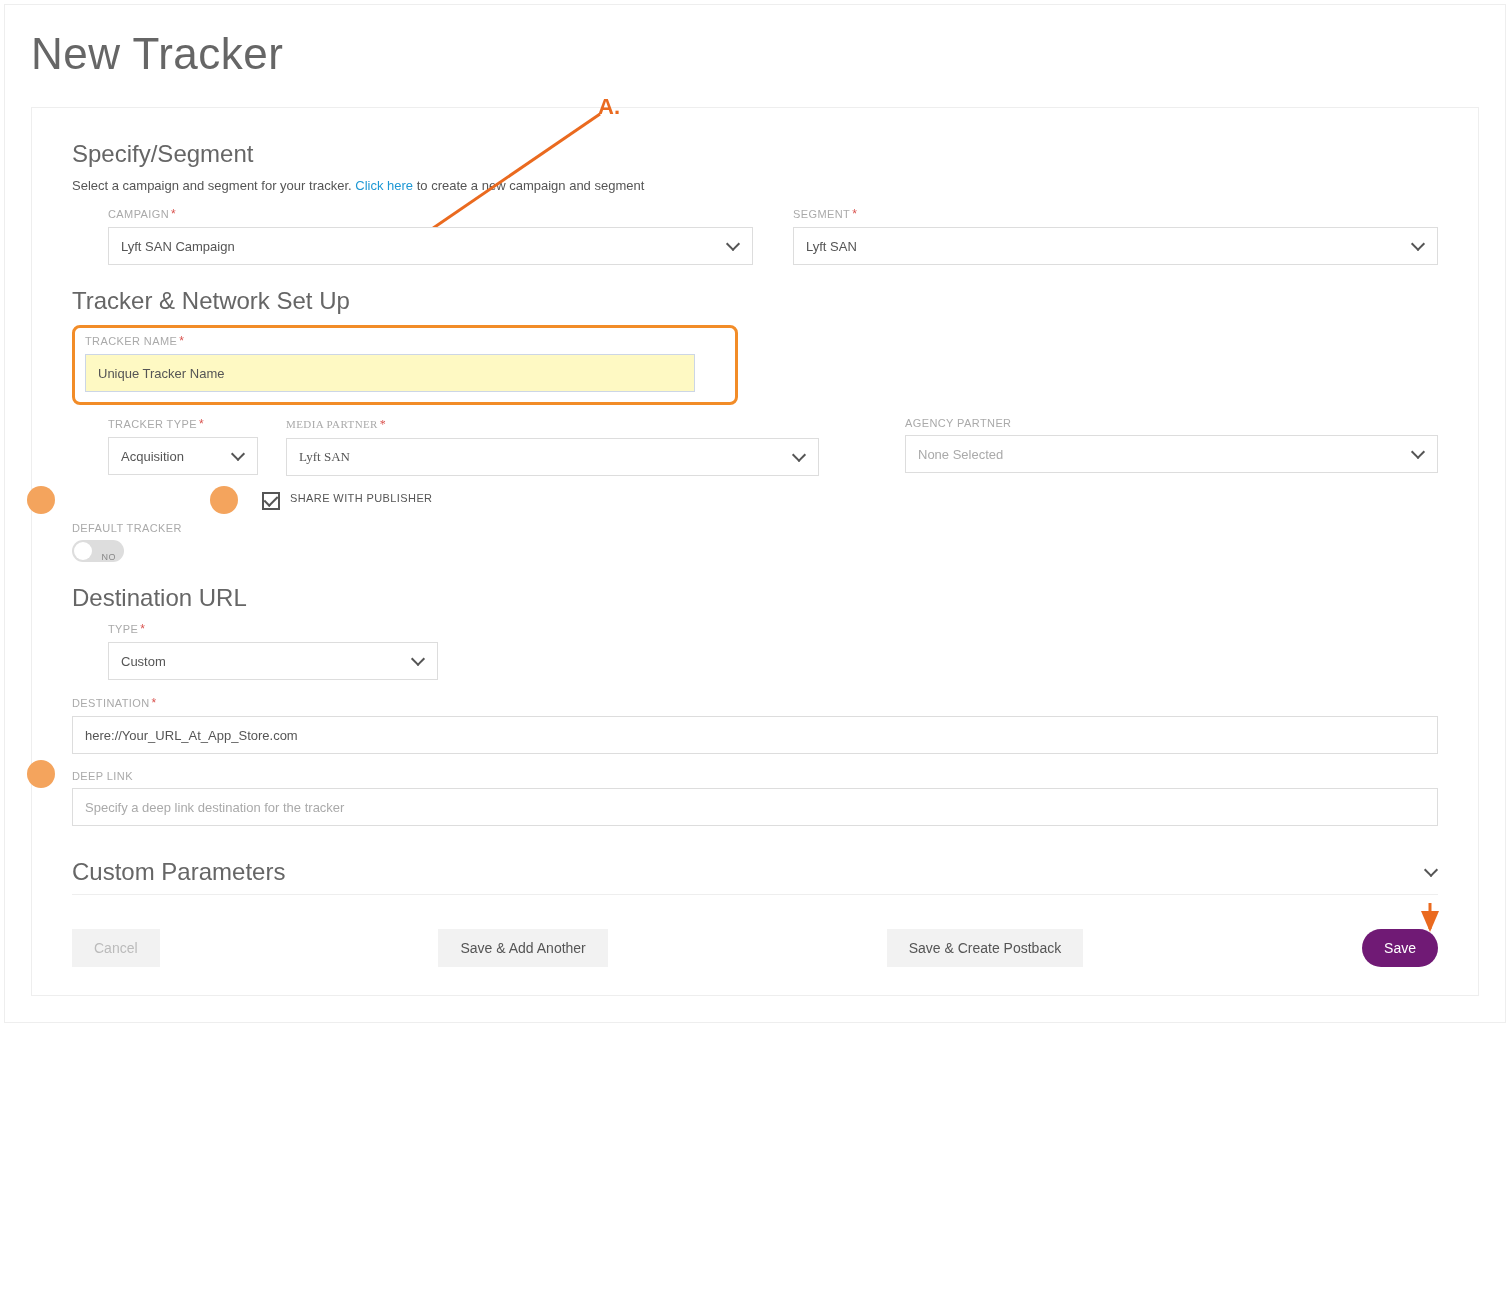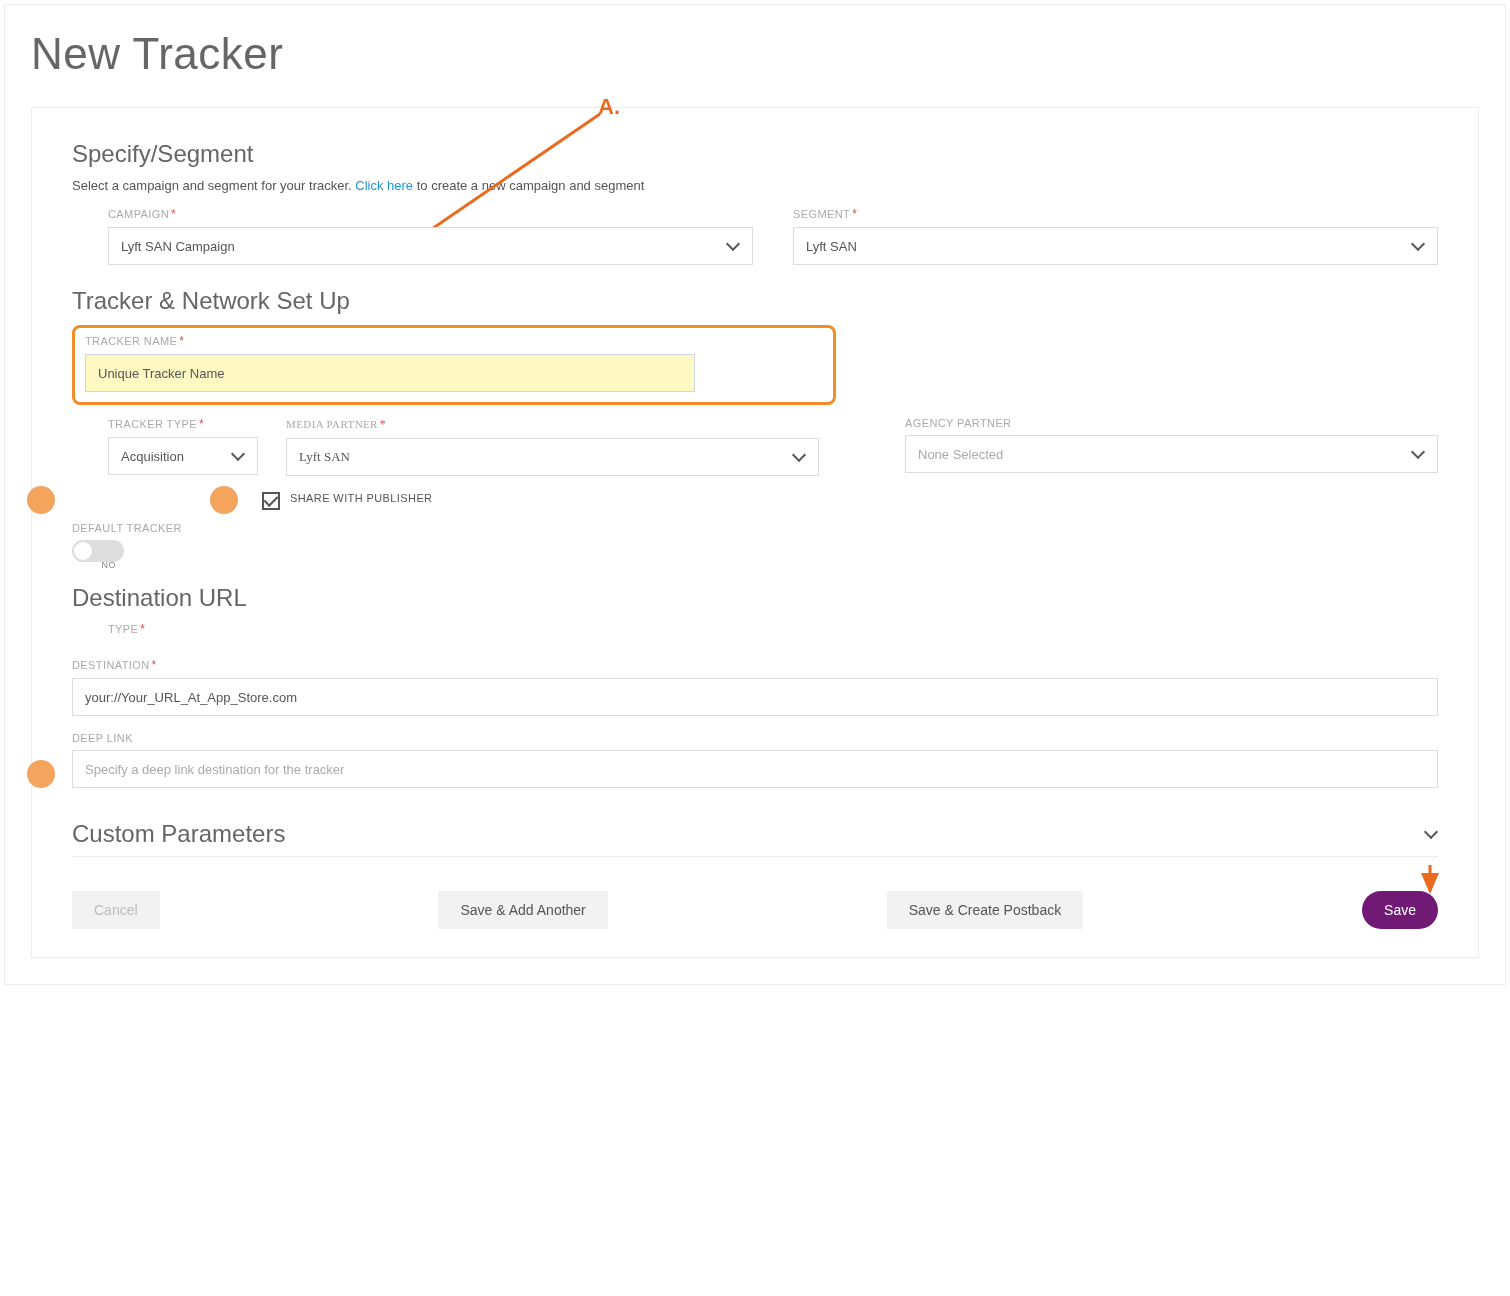--- a/index.html
+++ b/index.html
@@ -122,21 +122,21 @@
     }
     .toggle .knob {
       width: 18px; height: 18px;
       background: #fff;
       border-radius: 50%;
       position: absolute;
       top: 2px; left: 2px;
     }
     .toggle .no-text {
       position: absolute;
-      right: 8px; top: 20px;
+      right: 8px; top: 12px;
       font-size: 9px; color: #888;
       letter-spacing: 0.5px;
     }
     .full-width-input {
       width: 100%;
       height: 38px;
       border: 1px solid #ddd;
       padding: 0 12px;
       font-size: 13px;
       color: #555;
@@ -243,21 +243,21 @@
         </label>
         <div class="select-box">
           <span>Lyft SAN</span>
           <span class="chevron"></span>
         </div>
       </div>
     </div>
 
     <h2 class="section-title">Tracker &amp; Network Set Up</h2>
 
-    <div class="highlight-box" style="width:764px;">
+    <div class="highlight-box" style="width:666px;">
       <label class="field-label">
         <span>TRACKER NAME</span><span class="req">*</span>
       </label>
       <div class="text-input" style="width:610px;">
         <span>Unique Tracker Name</span>
       </div>
     </div>
 
     <span class="dot" style="top:378px; left:-5px;"></span>
     <span class="dot" style="top:378px; left:178px;"></span>
@@ -304,31 +304,35 @@
       <span class="no-text">NO</span>
     </div>
 
     <h2 class="section-title">Destination URL</h2>
 
     <div class="row">
       <div class="col" style="flex:0 0 330px;">
         <label class="field-label">
           <span>TYPE</span><span class="req">*</span>
         </label>
+        <div class="select-box">
+          <span>Custom</span>
+          <span class="chevron"></span>
+        </div>
       </div>
       <div class="col"></div>
     </div>
 
     <span class="dot" style="top:652px; left:-5px;"></span>
 
     <label class="field-label">
       <span>DESTINATION</span><span class="req">*</span>
     </label>
     <div class="full-width-input" style="margin-bottom:16px;">
-      <span>your://Your_URL_At_App_Store.com</span>
+      <span>here://Your_URL_At_App_Store.com</span>
     </div>
 
     <label class="field-label">DEEP LINK</label>
     <div class="full-width-input placeholder">
       <span>Specify a deep link destination for the tracker</span>
     </div>
 
     <div class="custom-params-header">
       <h2 class="section-title">Custom Parameters</h2>
       <span class="cp-chevron"></span>

